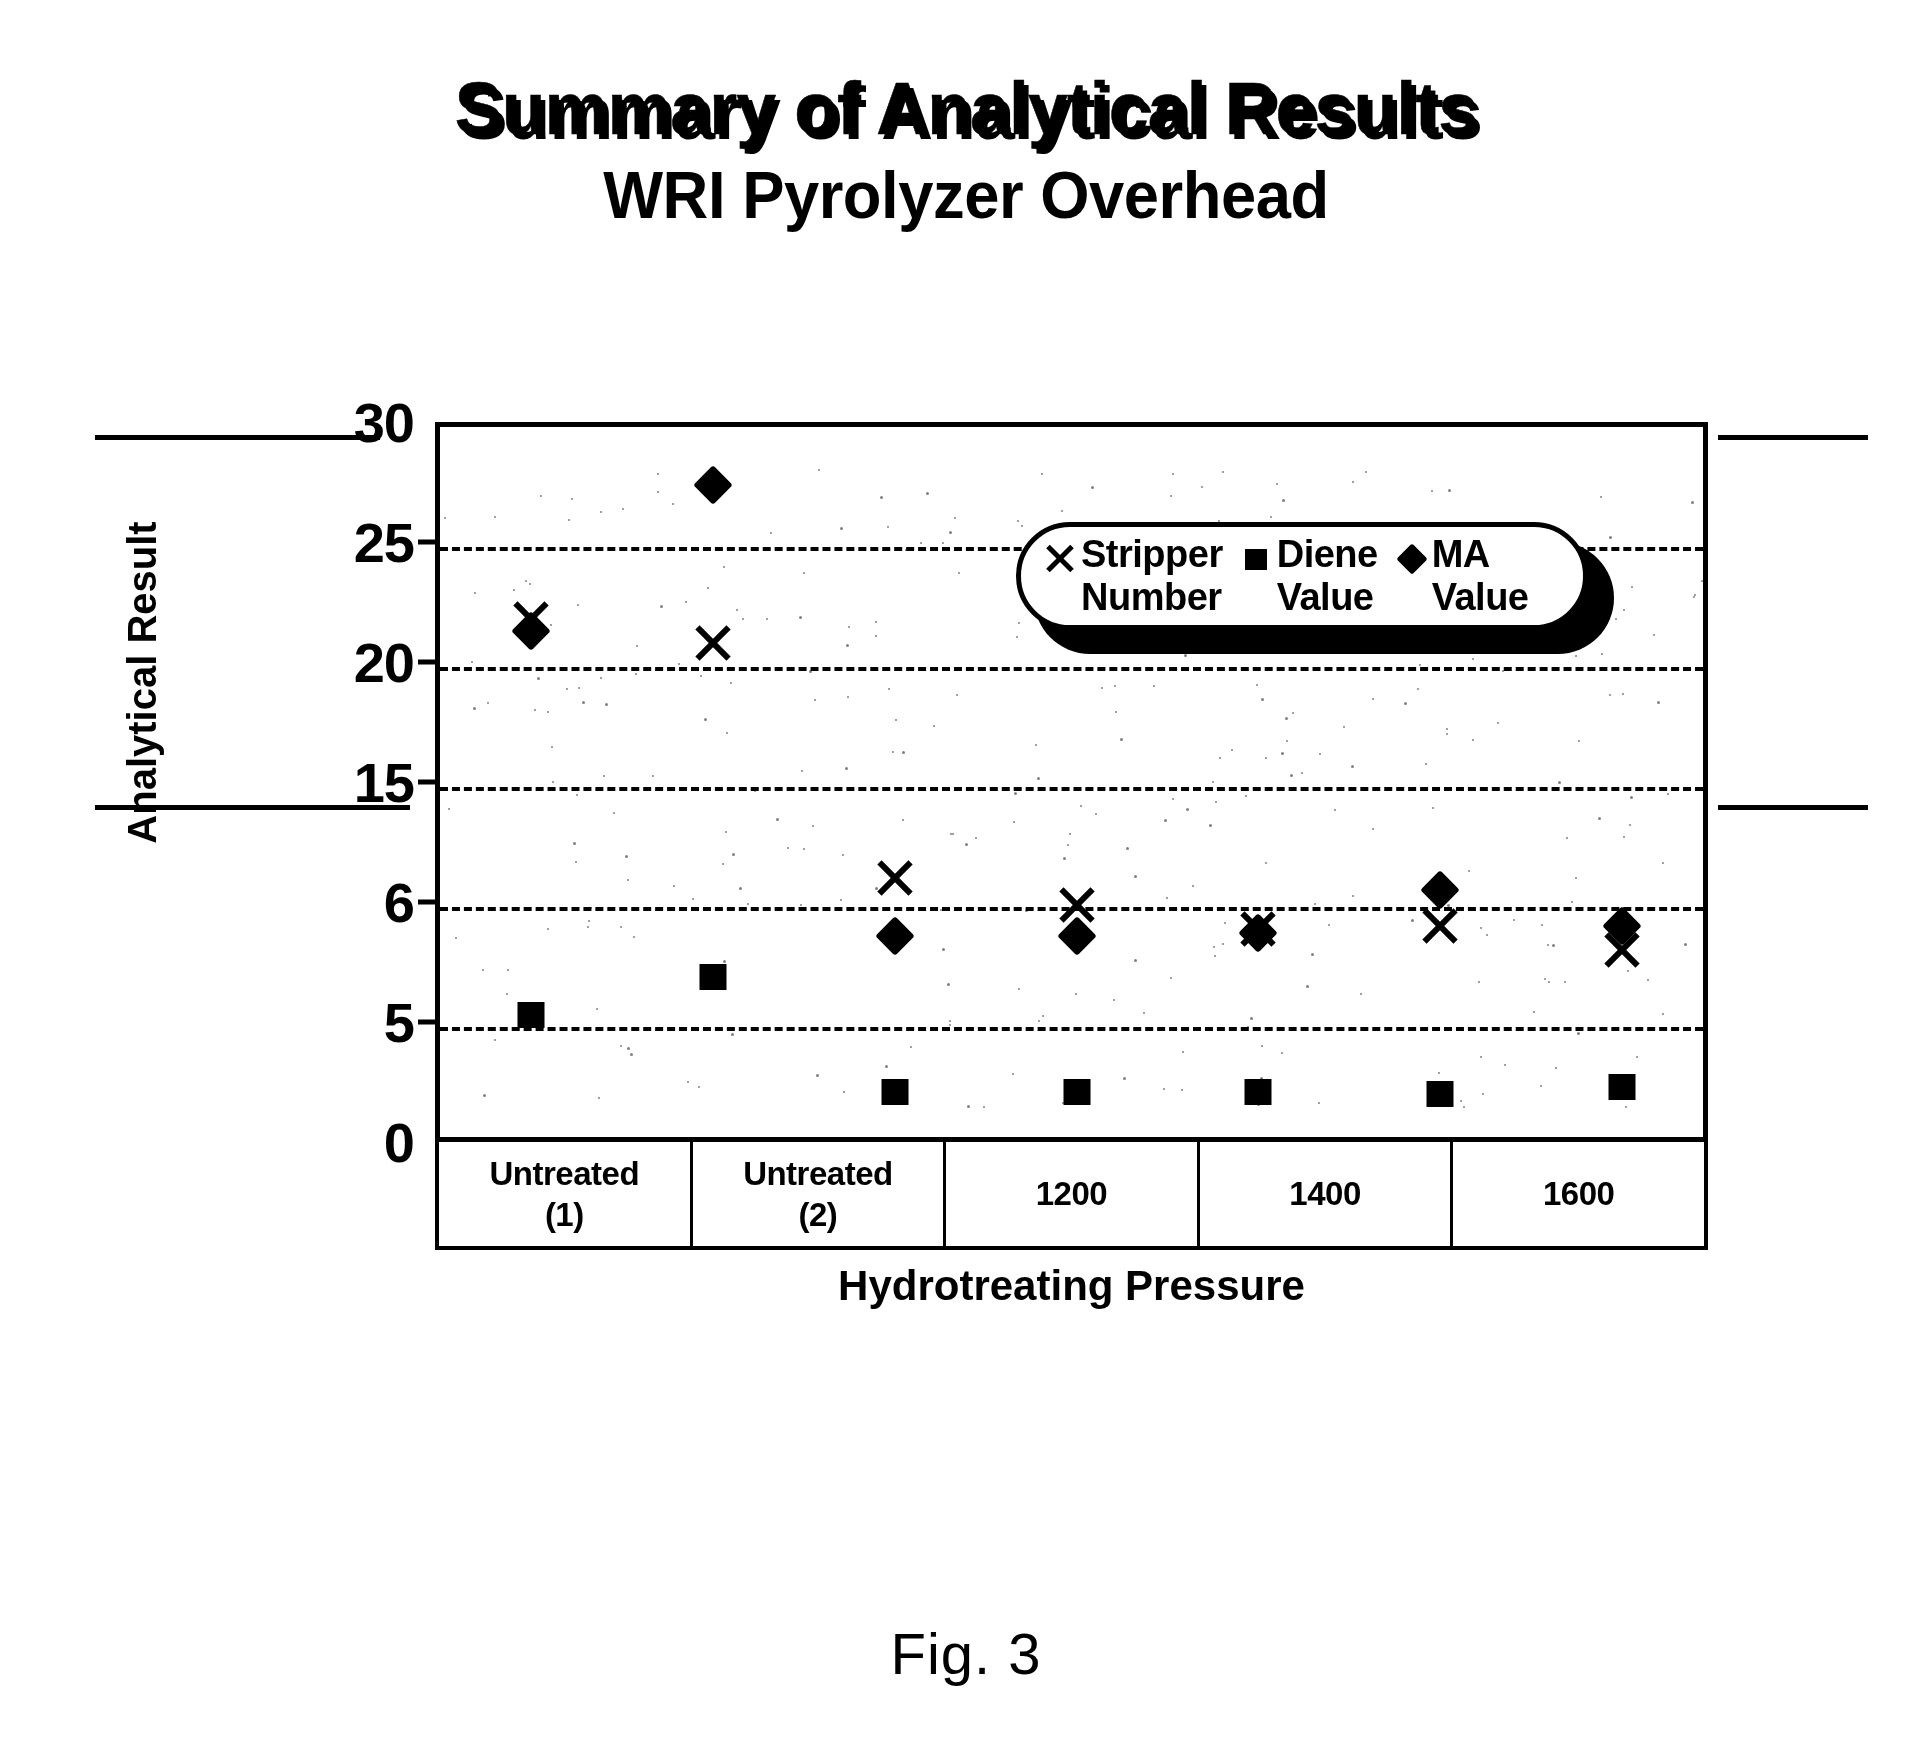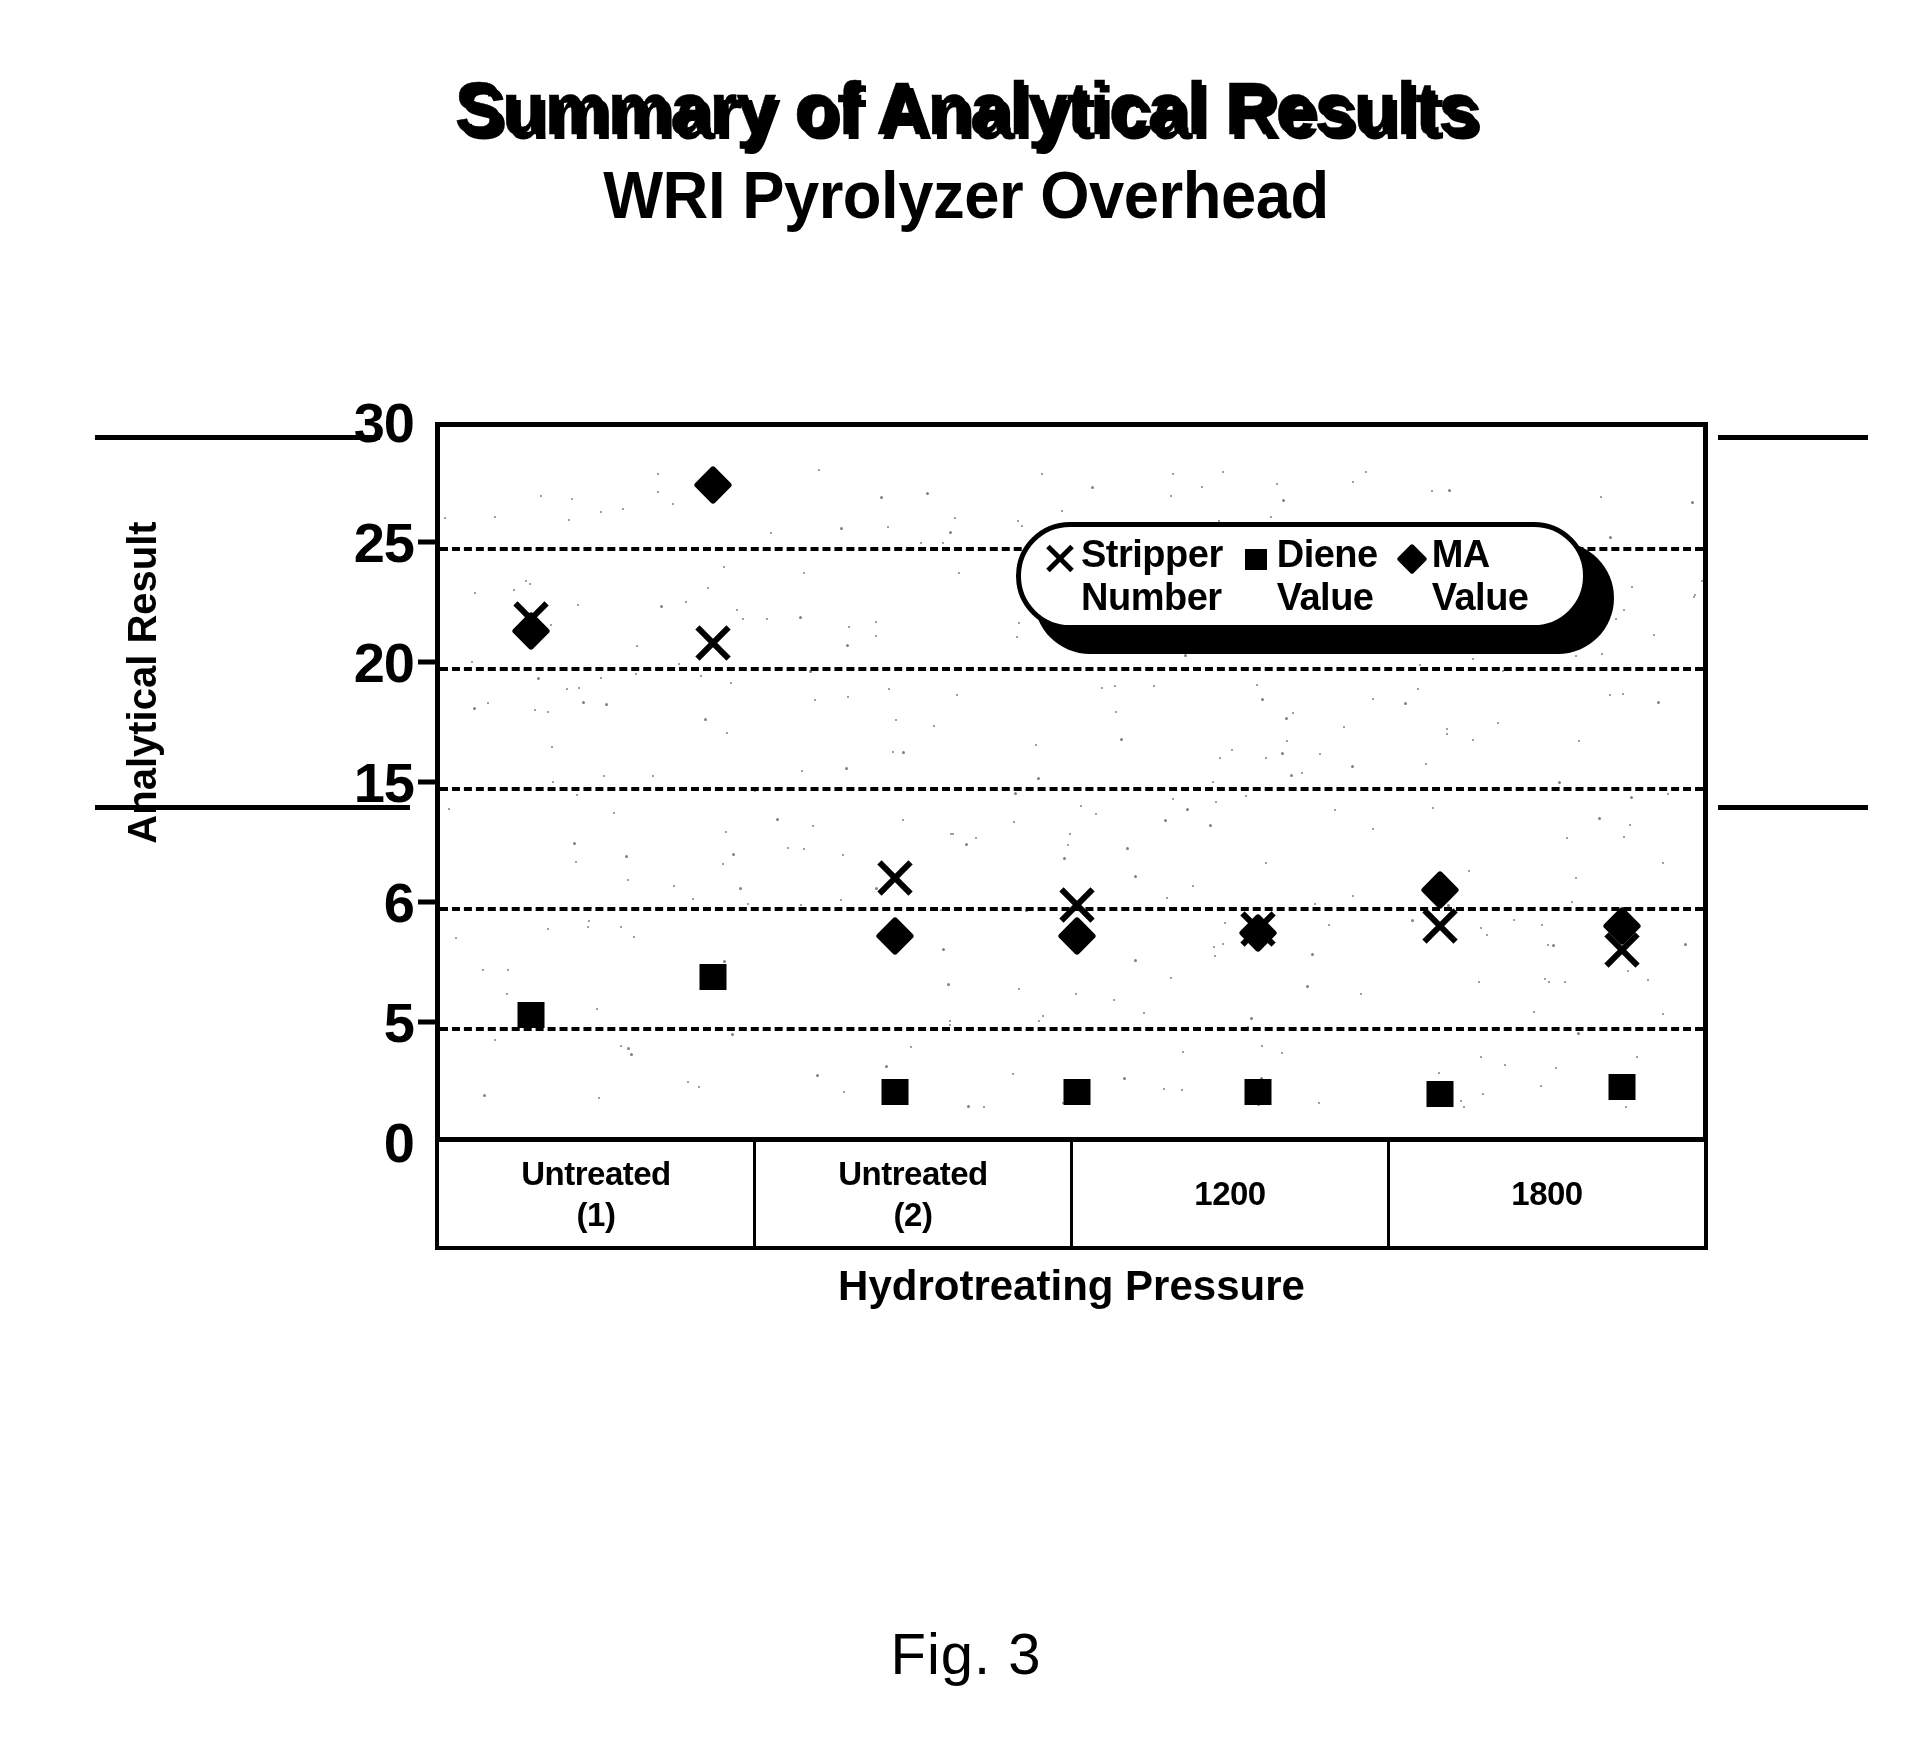--- a/index.html
+++ b/index.html
@@ -737,20 +737,23 @@
         <span class="l2">(1)</span>
       </div>
       <div class="xcat">
         <span>Untreated</span>
         <span class="l2">(2)</span>
       </div>
       <div class="xcat">
         <span>1200</span>
       </div>
       <div class="xcat">
-        <span>1800</span>
+        <span>1400</span>
+      </div>
+      <div class="xcat">
+        <span>1600</span>
       </div>
     </div>
 
   <div id="xlabel">Hydrotreating Pressure</div>
 </div>
 
 <div id="figcaption">Fig.  3</div>
 
 </body></html>

